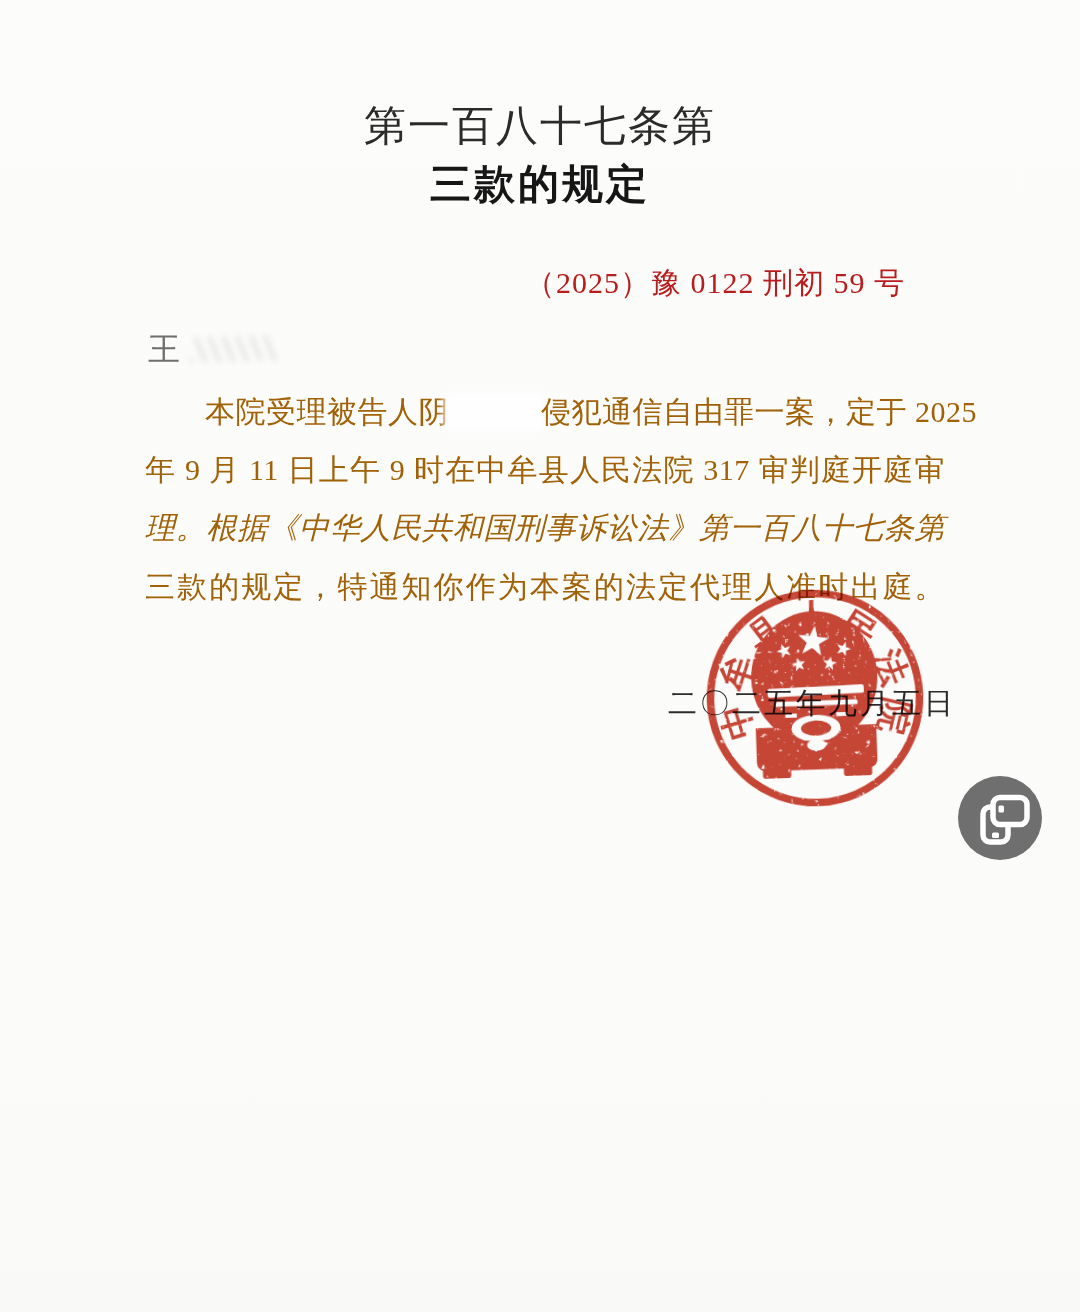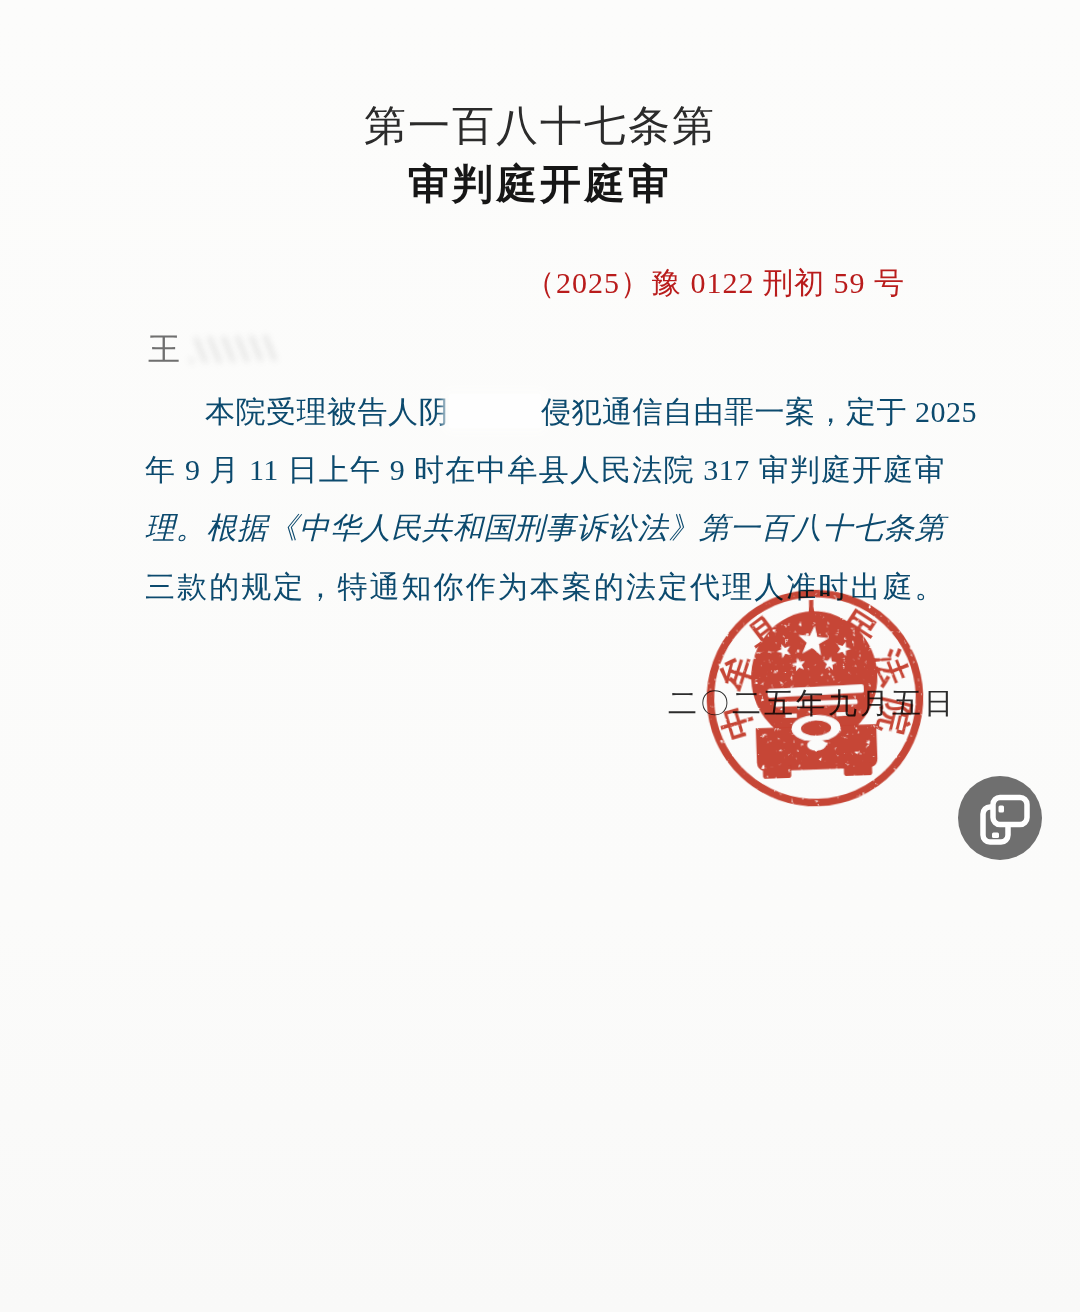--- a/index.html
+++ b/index.html
@@ -23,21 +23,21 @@
   }
   .addressee{
     left:148px;top:328px;font-size:32px;color:#6f6f6f;letter-spacing:2px;
   }
   .smudge{
     left:190px;top:336px;width:88px;height:26px;
     background:repeating-linear-gradient(70deg,rgba(110,110,110,.45) 0 3px,transparent 3px 13px);
     filter:blur(3px);opacity:.55;transform:rotate(-2deg);
   }
   .body-line{
-    left:145px;width:800px;font-size:30px;color:#0c4a6e;line-height:44px;
+    left:145px;width:800px;font-size:30px;color:#a16207;line-height:44px;
     text-align:justify;text-align-last:justify;white-space:nowrap;letter-spacing:.5px;
   }
   .body-line.l1{top:390px;}
   .body-line.l2{top:448px;}
   .body-line.l3{top:506px;font-style:italic;}
   .body-line.l4{top:565px;}
   .indent{display:inline-block;width:60px;}
   .redact{
     display:inline-block;width:92px;height:34px;vertical-align:-6px;
     background:#fefefe;box-shadow:0 0 8px 5px #fdfdfc;border-radius:2px;
@@ -56,21 +56,21 @@
   .rotate-btn{
     position:absolute;left:958px;top:776px;width:84px;height:84px;
     border:none;padding:0;background:transparent;border-radius:50%;cursor:pointer;z-index:3;
   }
   .rotate-btn svg{display:block;width:84px;height:84px;}
 </style>
 </head>
 <body>
 
 <div class="abs court-name">第一百八十七条第</div>
-<div class="abs doc-title">审判庭开庭审</div>
+<div class="abs doc-title">三款的规定</div>
 <div class="abs case-number">（2025）豫 0122 刑初 59 号</div>
 
 <div class="abs addressee">王</div>
 <div class="abs smudge"></div>
 
 <div class="abs body-line l1"><span class="indent"></span><span>本院受理被告人阴</span><span class="redact"></span><span>侵犯通信自由罪一案，定于 2025</span></div>
 <div class="abs body-line l2">年 9 月 11 日上午 9 时在中牟县人民法院 317 审判庭开庭审</div>
 <div class="abs body-line l3">理。根据《中华人民共和国刑事诉讼法》第一百八十七条第</div>
 <div class="abs body-line l4">三款的规定，特通知你作为本案的法定代理人准时出庭。</div>
 

